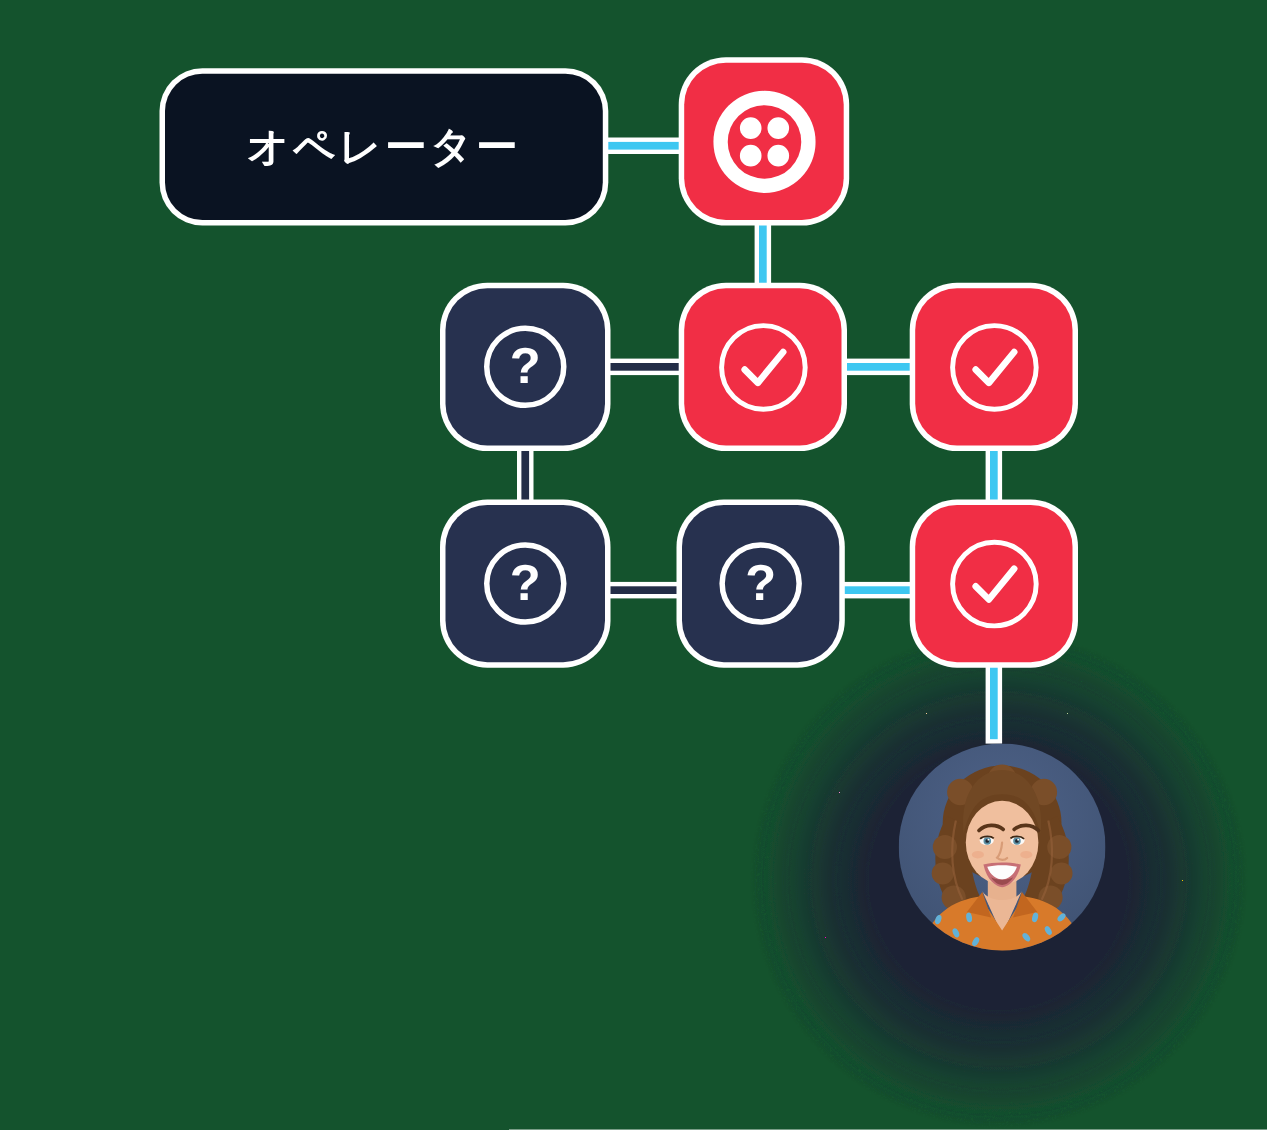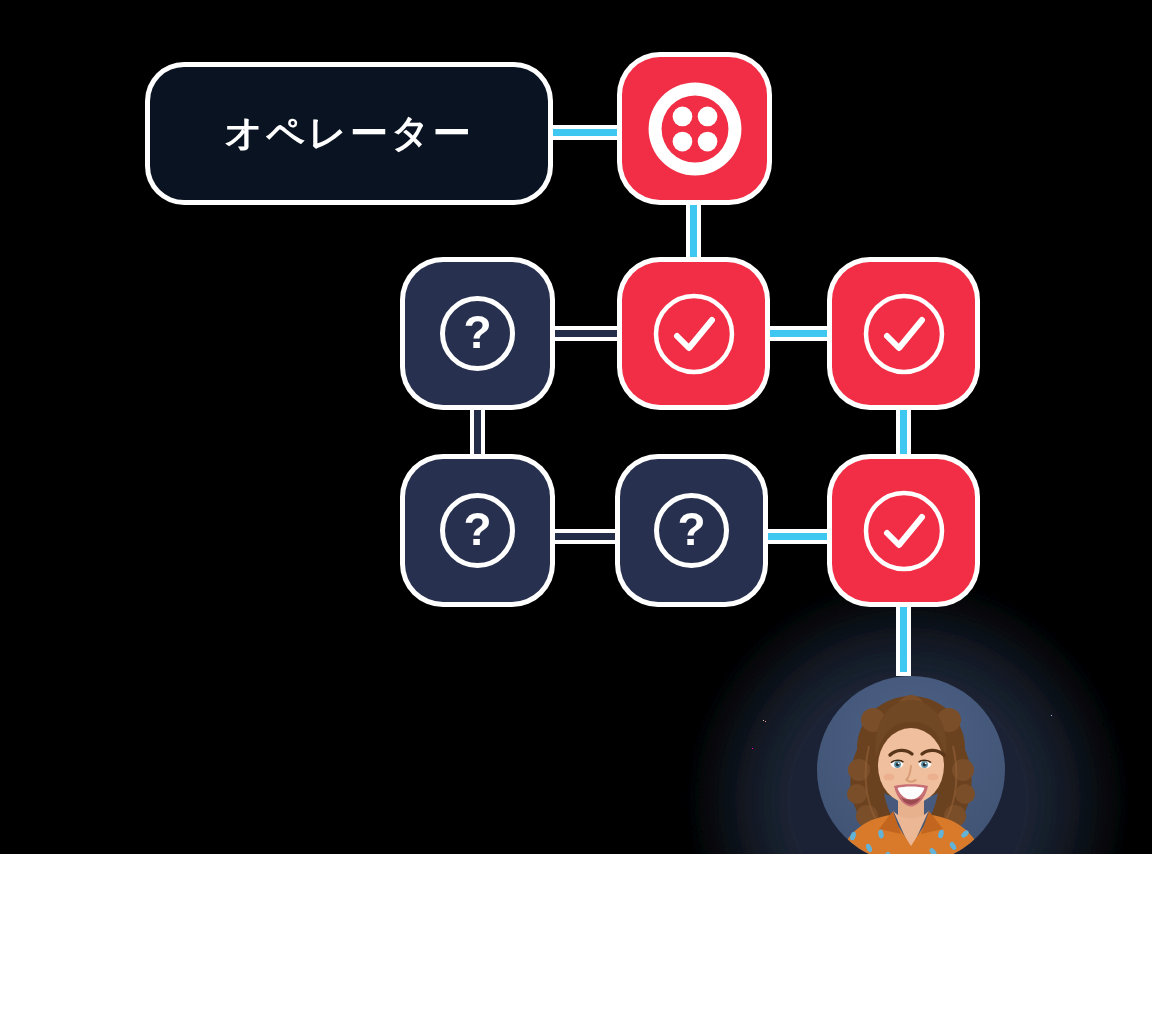--- a/index.html
+++ b/index.html
@@ -1,22 +1,22 @@
 <!DOCTYPE html>
 <html><head>
 <meta charset="utf-8">
 <style>
   * { margin:0; padding:0; box-sizing:border-box; }
   html,body { background:#ffffff; }
   body { font-family:"Liberation Sans","DejaVu Sans",sans-serif; }
 
   .stage {
     position:relative;
-    width:1152px; height:854px;
-    background:#000000;
+    width:1152px; height:1027px;
+    background:#14532d;
     overflow:hidden;
     text-align:center;
   }
 
   
   .line { position:absolute; z-index:2; box-shadow:0 0 0 4px #ffffff; }
   .line.cyan { background:#3EC7F1; }
   .line.dark { background:#232D47; }
 
   

